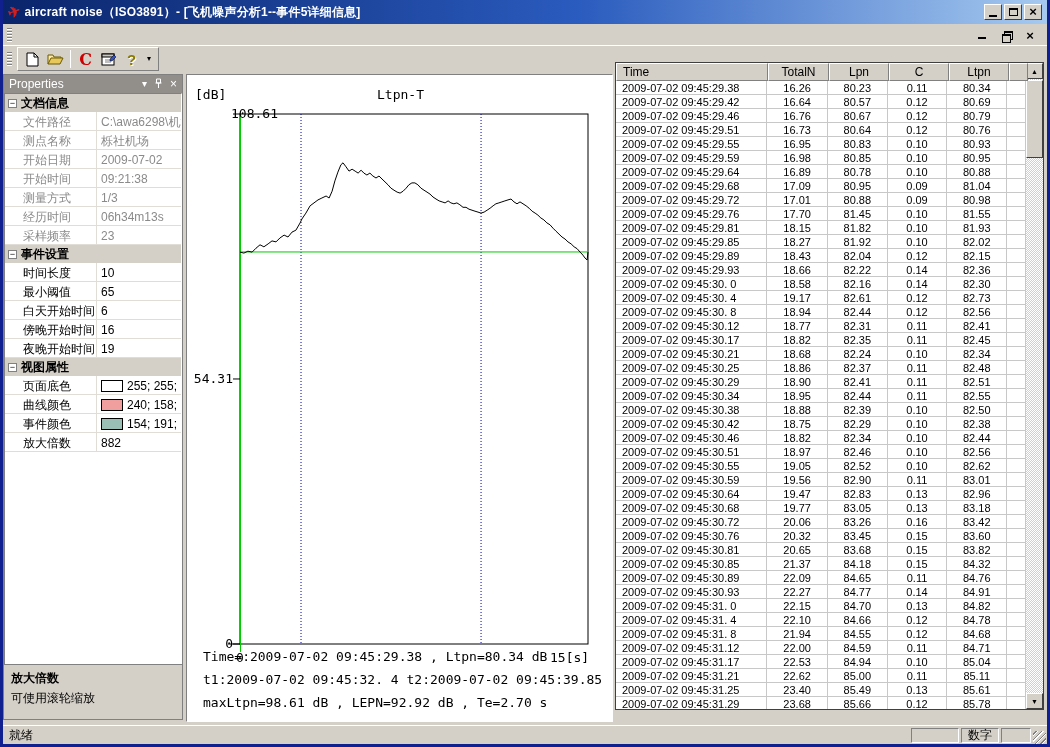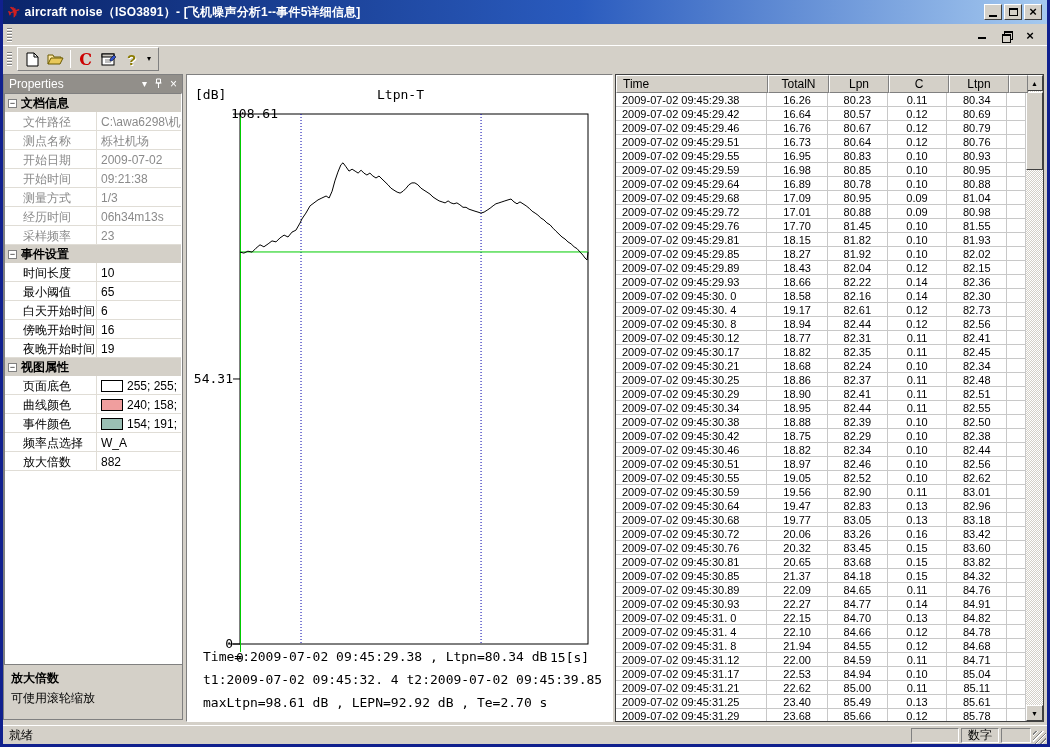--- a/index.html
+++ b/index.html
@@ -68,21 +68,21 @@
   
   .chartp{position:absolute;left:186px;top:74px;width:427px;height:648px;background:#fff;
     border:1px solid;border-color:#808080 #fff #fff #808080;overflow:hidden;}
   .chartp .lbl{position:absolute;font-family:"DejaVu Sans Mono",monospace;font-size:13px;color:#000;white-space:pre;}
   .chart-title{left:0;width:427px;text-align:center;top:12px;}
   .ylab{left:8px;top:12px;}
   .ytick{text-align:right;width:46px;left:0;}
   .info-line{left:16px;}
   svg.plot{position:absolute;left:0;top:0;}
   
-  .tablep{position:absolute;left:615px;top:74px;width:429px;height:648px;background:#fff;border:1px solid #404040;}
+  .tablep{position:absolute;left:615px;top:62px;width:429px;height:648px;background:#fff;border:1px solid #404040;}
   .thead{position:absolute;left:0;top:0;height:18px;display:flex;z-index:2;}
   .th{background:#D4D0C8;border:1px solid;border-color:#fff #808080 #808080 #fff;
     display:flex;align-items:center;justify-content:center;font-size:12px;color:#000;overflow:hidden;}
   .th-time{justify-content:flex-start;padding-left:6px;}
   .tbody{position:absolute;left:0;top:18px;bottom:0;width:410px;overflow:hidden;}
   .tr{display:flex;height:14px;border-bottom:1px solid #C8C8C8;font-size:11px;color:#000;background:#fff;}
   .td{border-right:1px solid #C8C8C8;display:flex;align-items:center;justify-content:center;overflow:hidden;white-space:nowrap;}
   .td-time{justify-content:flex-start;padding-left:6px;}
   
   .vsb{position:absolute;right:0;top:0;bottom:0;width:17px;
@@ -292,26 +292,20 @@
           </div>
         </div>
         <div class="pg-row">
           <div class="pg-label">事件颜色</div>
           <div class="pg-val">
             <span class="swatch" style="background: rgb(154, 191, 180);"></span>
             <span>154; 191; 18</span>
           </div>
         </div>
         <div class="pg-row">
-          <div class="pg-label">频率点选择</div>
-          <div class="pg-val">
-            <span>W_A</span>
-          </div>
-        </div>
-        <div class="pg-row">
           <div class="pg-label">放大倍数</div>
           <div class="pg-val">
             <span>882</span>
           </div>
         </div>
       </div>
     <div class="pg-desc">
       <div class="pg-desc-title">放大倍数</div>
       <div class="pg-desc-text">可使用滚轮缩放</div>
     </div>

